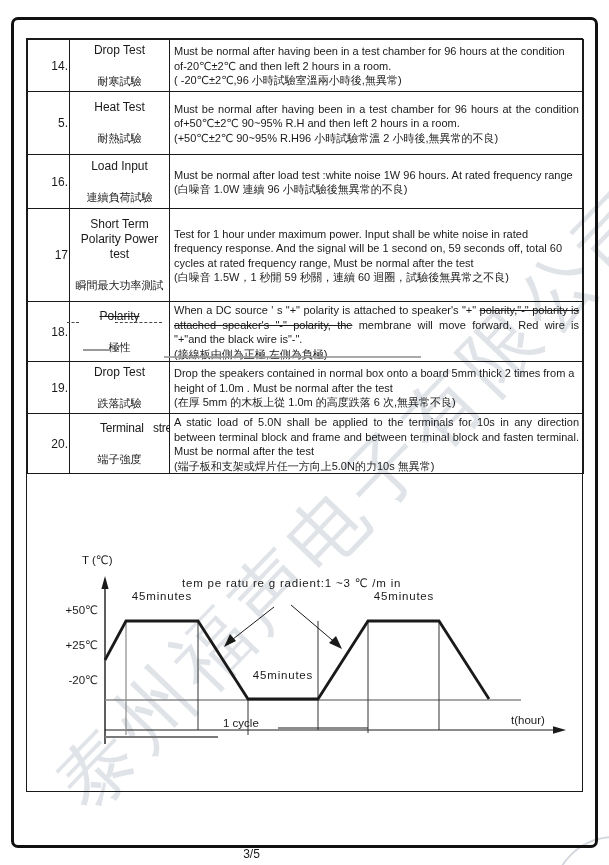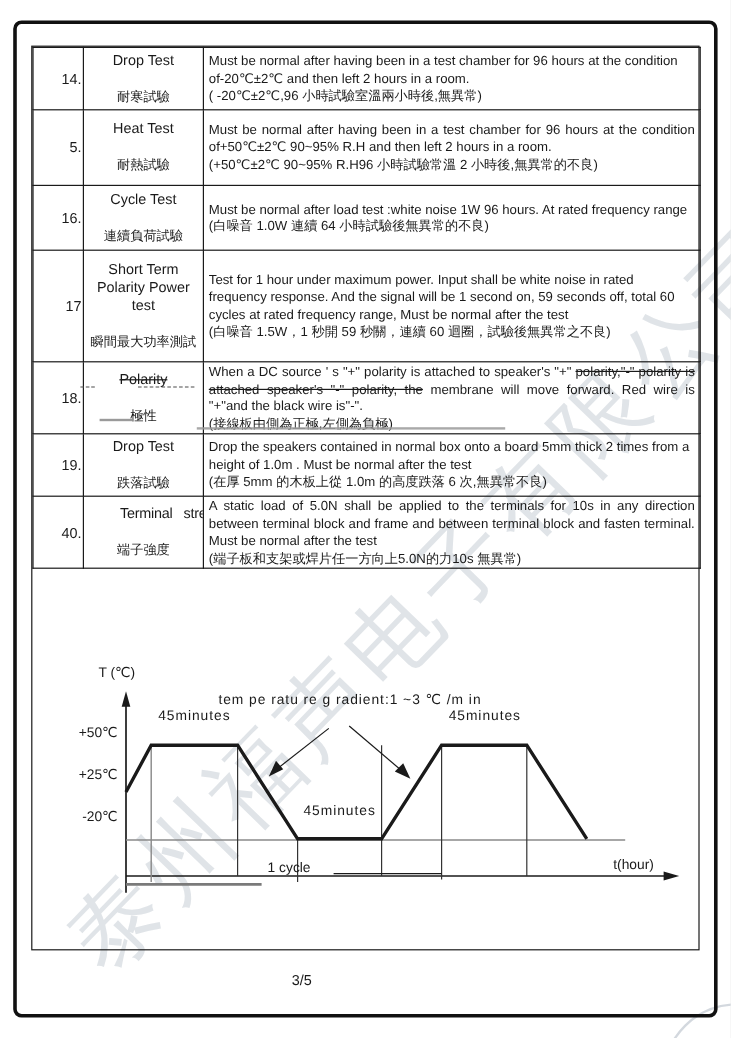--- a/index.html
+++ b/index.html
@@ -25,21 +25,21 @@
   td.desc{vertical-align:top;font-size:11px;line-height:14.5px;padding:1px 4px 0 4px;}
   td.desc.justify{text-align:justify;}
   td.desc .zh{display:block;}
   .struck{text-decoration:line-through;}
   .struck-name{text-decoration:line-through;}
   .section{position:relative;width:555px;height:325px;}
   .section-title{position:absolute;left:6px;top:20px;font-size:12.5px;font-weight:bold;letter-spacing:0.2px;}
   svg.diagram{position:absolute;left:0;top:73px;}
   svg .lab{font-family:"Liberation Sans","DejaVu Sans",sans-serif;font-size:11.5px;fill:#1a1a1a;}
   svg .sp{letter-spacing:0.8px;}
-  .page-number{position:absolute;left:0;top:810px;width:503px;text-align:center;font-size:12px;}
+  .page-number{position:absolute;left:0;top:847px;width:503px;text-align:center;font-size:12px;}
   
   .mark{position:absolute;}
   .dash-line{border-top:1.6px dashed #4a4a4a;}
   .gray-line{border-top:2px solid #9a9a9a;}
   
   .watermark-text{
     position:absolute;left:34px;top:762px;
     font-size:76px;letter-spacing:7px;white-space:nowrap;
     color:rgba(160,172,186,0.33);
     transform:rotate(-46deg);transform-origin:0 0;
@@ -83,26 +83,26 @@
           <div class="zh">耐熱試驗</div>
         </td>
         <td class="desc justify">
           <span>Must be normal after having been in a test chamber for 96 hours at the condition of+50℃±2℃  90~95% R.H and then left 2 hours in a room.</span>
           <span class="zh">(+50℃±2℃  90~95% R.H96 小時試驗常溫 2 小時後,無異常的不良)</span>
         </td>
       </tr>
       <tr style="height:54px">
         <td class="no">16.</td>
         <td class="name">
-          <div class="en">Cycle Test</div>
+          <div class="en">Load Input</div>
           <div class="zh">連續負荷試驗</div>
         </td>
         <td class="desc">
           <span>Must be normal after load test :white noise 1W 96 hours. At rated frequency range</span>
-          <span class="zh">(白噪音 1.0W 連續 64 小時試驗後無異常的不良)</span>
+          <span class="zh">(白噪音 1.0W 連續 96 小時試驗後無異常的不良)</span>
         </td>
       </tr>
       <tr style="height:93px">
         <td class="no">17</td>
         <td class="name">
           <div class="en">Short Term Polarity Power test</div>
           <div class="zh">瞬間最大功率測試</div>
         </td>
         <td class="desc">
           <span>Test for 1 hour under maximum power. Input shall be white noise in rated frequency response. And the signal will be 1 second on, 59 seconds off, total 60 cycles at rated frequency range, Must be normal after the test</span>
@@ -125,21 +125,21 @@
         <td class="name">
           <div class="en">Drop Test</div>
           <div class="zh">跌落試驗</div>
         </td>
         <td class="desc">
           <span>Drop the speakers contained in normal box onto a board 5mm thick 2 times from a height of 1.0m . Must be normal after the test</span>
           <span class="zh">(在厚 5mm 的木板上從 1.0m 的高度跌落 6 次,無異常不良)</span>
         </td>
       </tr>
       <tr style="height:57px">
-        <td class="no">40.</td>
+        <td class="no">20.</td>
         <td class="name tight">
           <div class="en">Terminal strength</div>
           <div class="zh">端子強度</div>
         </td>
         <td class="desc justify">
           <span>A static load of 5.0N shall be applied to the terminals for 10s in any direction between terminal block and frame and between terminal block and fasten terminal. Must be normal after the test</span>
           <span class="zh">(端子板和支架或焊片任一方向上5.0N的力10s 無異常)</span>
         </td>
       </tr>
     </tbody>

